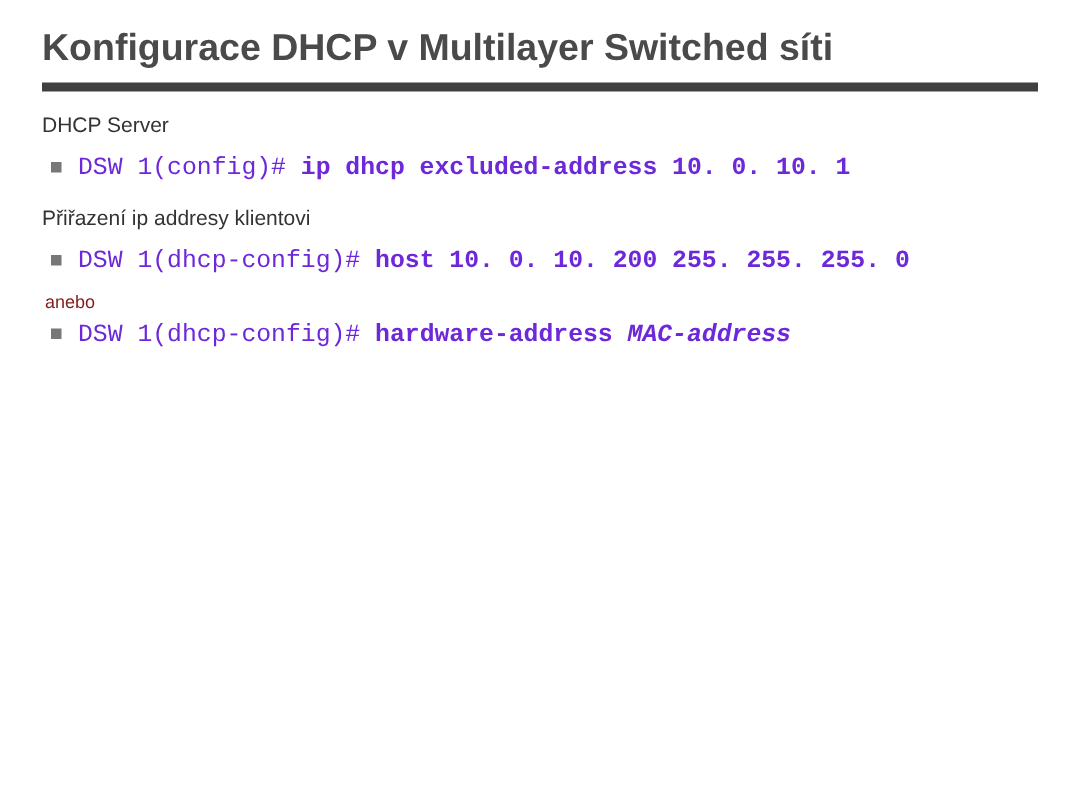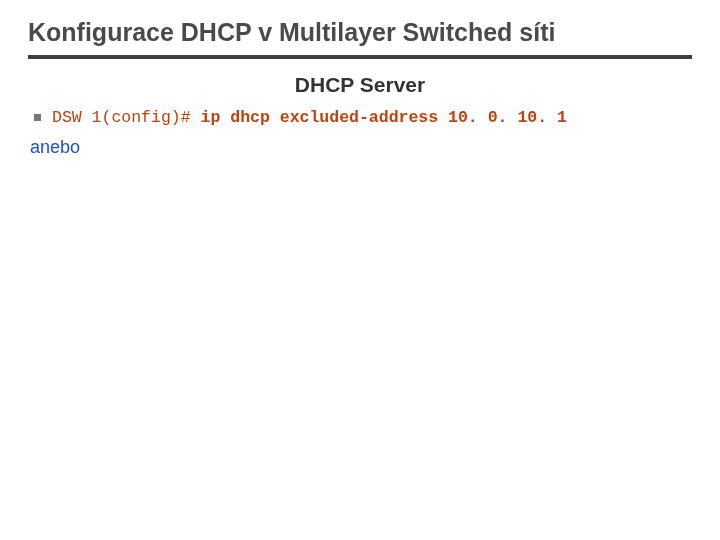--- a/index.html
+++ b/index.html
@@ -14,77 +14,85 @@
   .slide {
     box-sizing: border-box;
     padding: 18px 28px 18px 28px;
   }
   h1.title {
     font-size: 25px;
     font-weight: bold;
     color: #4a4a4a;
     margin: 0 0 6px 0;
     padding-bottom: 8px;
-    border-bottom: 4px solid #404040;
+    border-bottom: 6px solid #404040;
   }
   h2.section {
-    font-size: 21px;
-    font-weight: bold;
+    font-size: 14px;
+    font-weight: normal;
     color: #333;
     margin: 14px 0 10px 0;
-    text-align: center;
   }
   ul.cmd-list {
     list-style: none;
     padding: 0 0 0 6px;
     margin: 0 0 8px 0;
   }
   ul.cmd-list li {
     position: relative;
     padding-left: 18px;
     margin: 3px 0;
     font-family: "Courier New", Courier, monospace;
     font-size: 16.5px;
     line-height: 1.35;
-    color: #c2410c;
+    color: #6d28d9;
   }
   ul.cmd-list li::before {
     content: "";
     position: absolute;
     left: 0;
     top: 7px;
     width: 7px;
     height: 7px;
     background: #777;
   }
   .bold { font-weight: bold; }
   .ital { font-style: italic; }
   .plain-line {
-    font-size: 18px;
-    color: #1d4ed8;
+    font-size: 12px;
+    color: #7f1d1d;
     margin: 4px 0 4px 2px;
   }
   
   .wrap { word-break: break-word; }
 </style>
 </head>
 <body>
 
 <div class="slide">
 
   <h1 class="title">Konfigurace DHCP v Multilayer Switched síti</h1>
 
   <h2 class="section">DHCP Server</h2>
 
   <ul class="cmd-list">
     <li>
       <span>DSW 1(config)# </span><span class="bold">ip dhcp excluded-address 10. 0. 10. 1</span>
     </li>
   </ul>
 
+  <h2 class="section">Přiřazení ip addresy klientovi</h2>
 
   <ul class="cmd-list">
+    <li>
+      <span>DSW 1(dhcp-config)# </span><span class="bold">host 10. 0. 10. 200 255. 255. 255. 0</span>
+    </li>
   </ul>
 
   <div class="plain-line">anebo</div>
 
+  <ul class="cmd-list">
+    <li>
+      <span>DSW 1(dhcp-config)# </span><span class="bold">hardware-address </span><span class="bold ital">MAC-address</span>
+    </li>
+  </ul>
 
 </div>
 
 </body></html>

